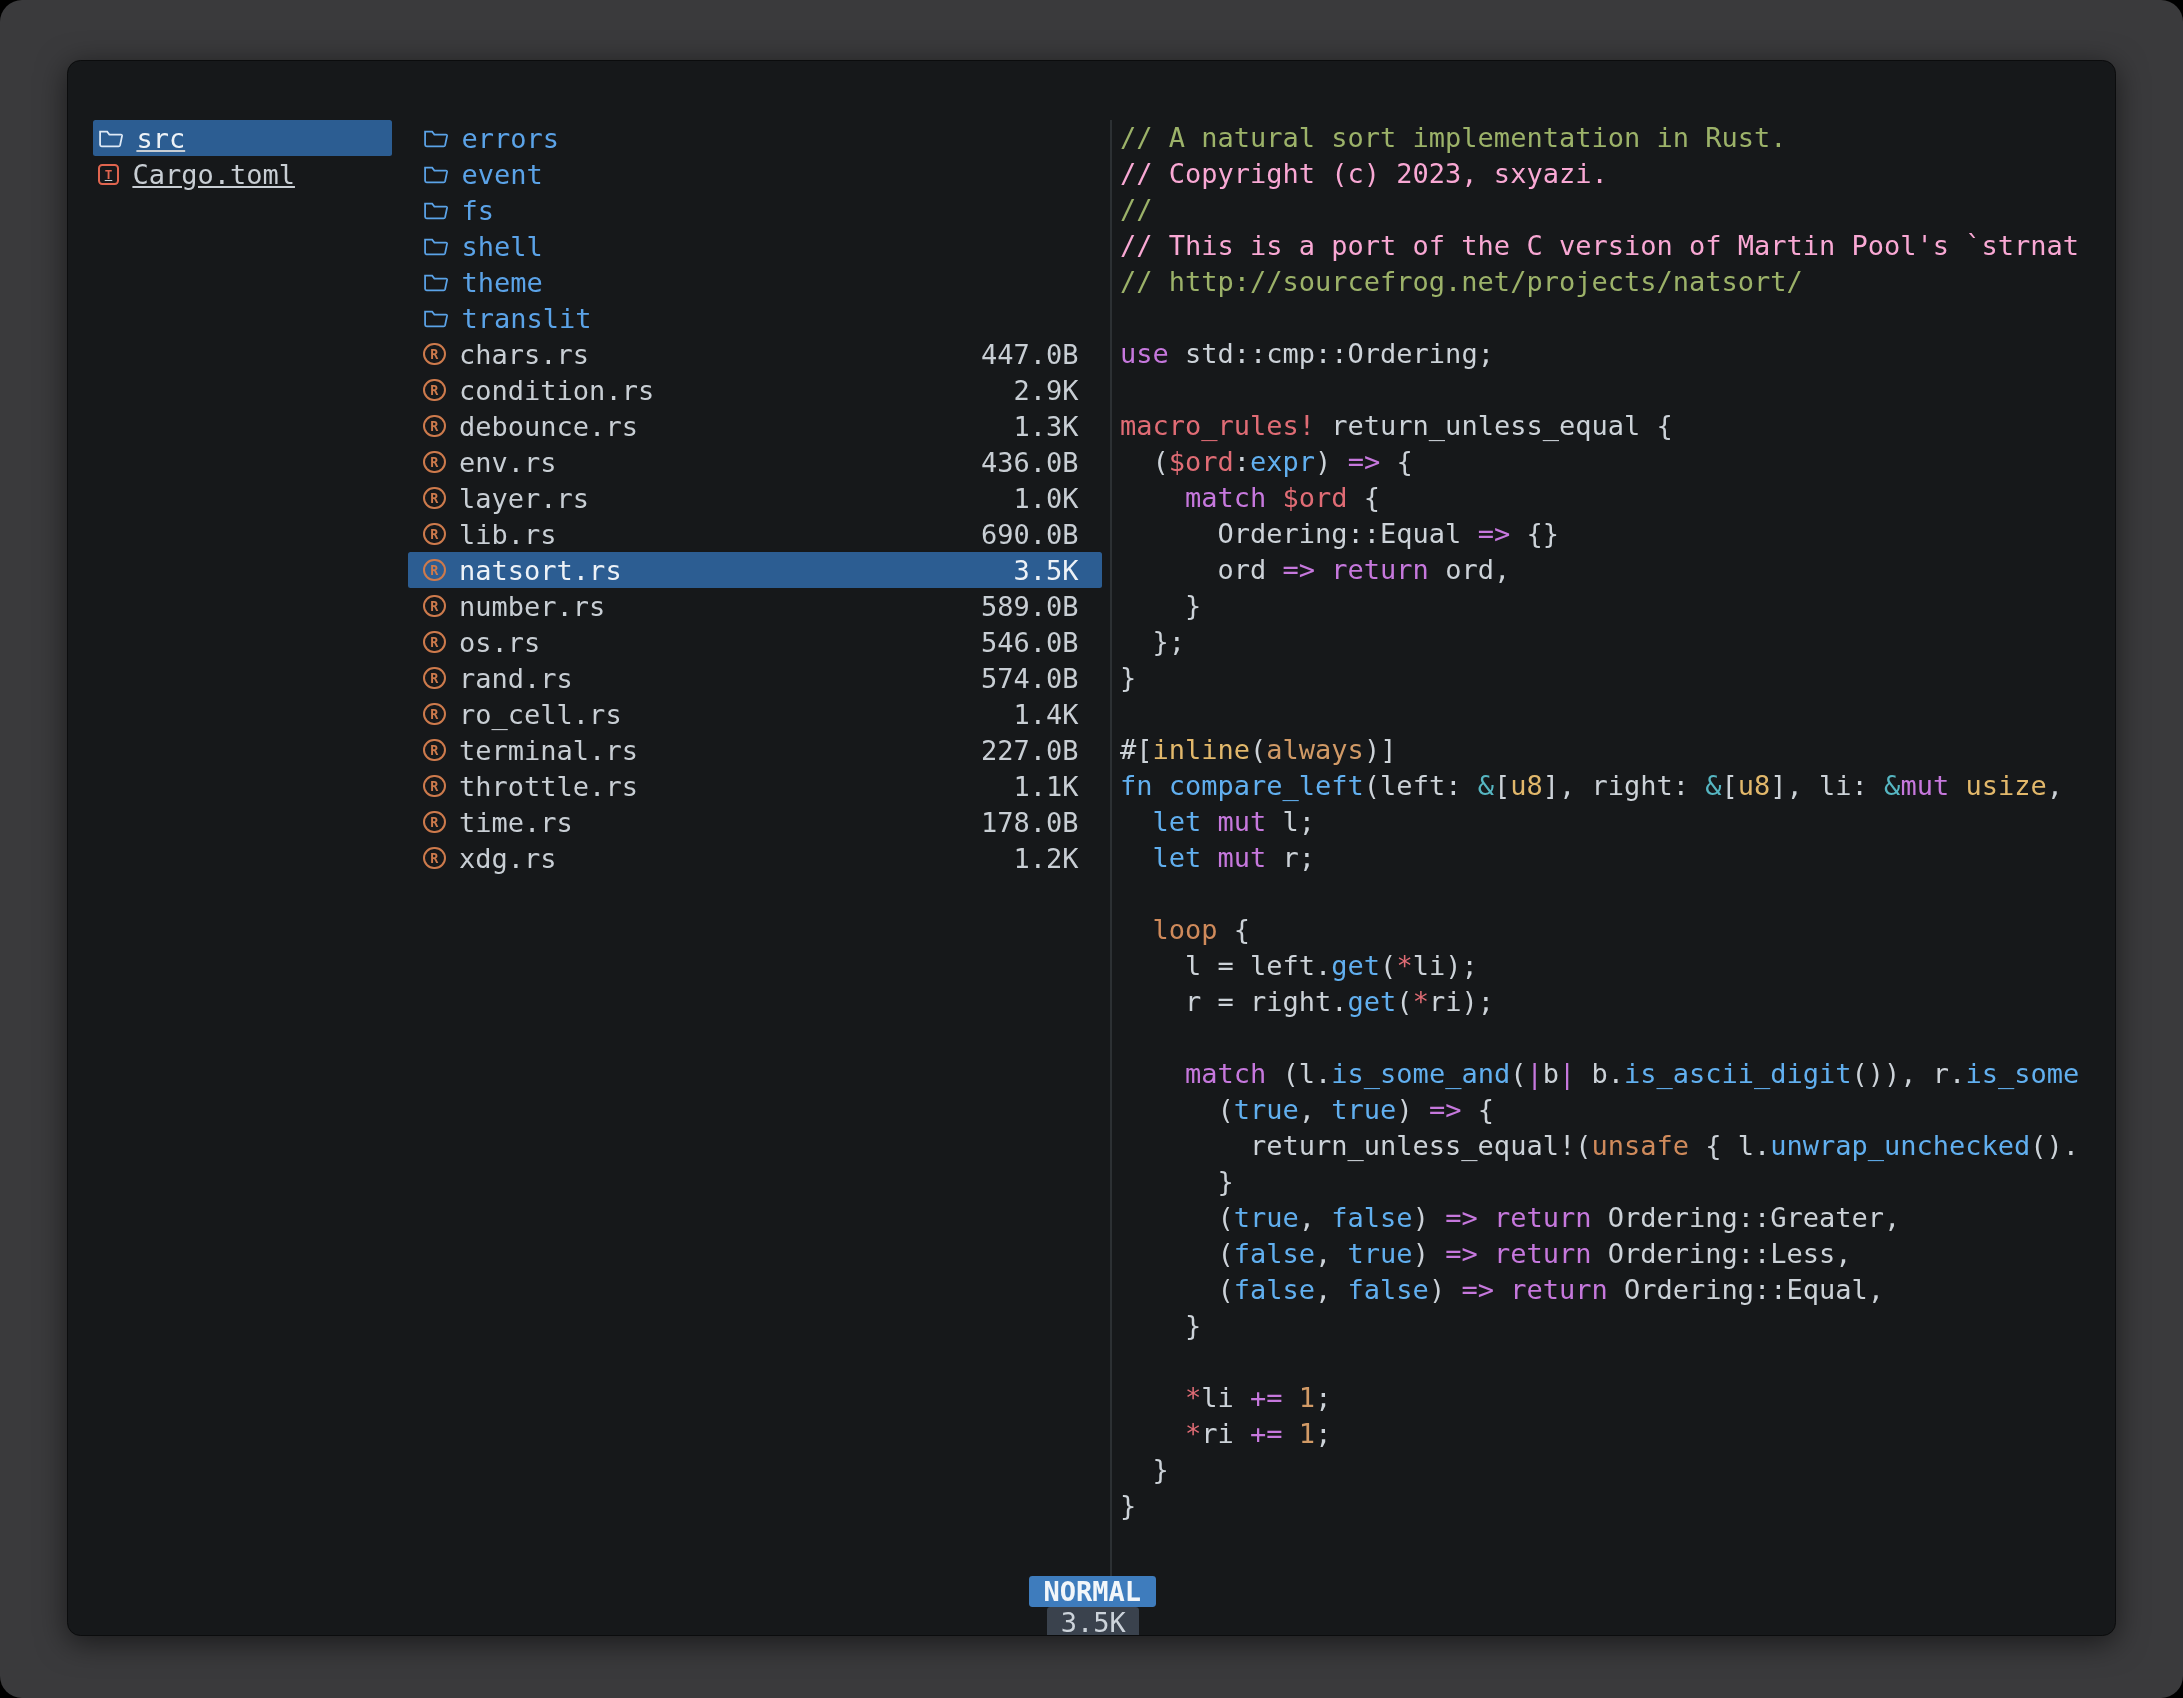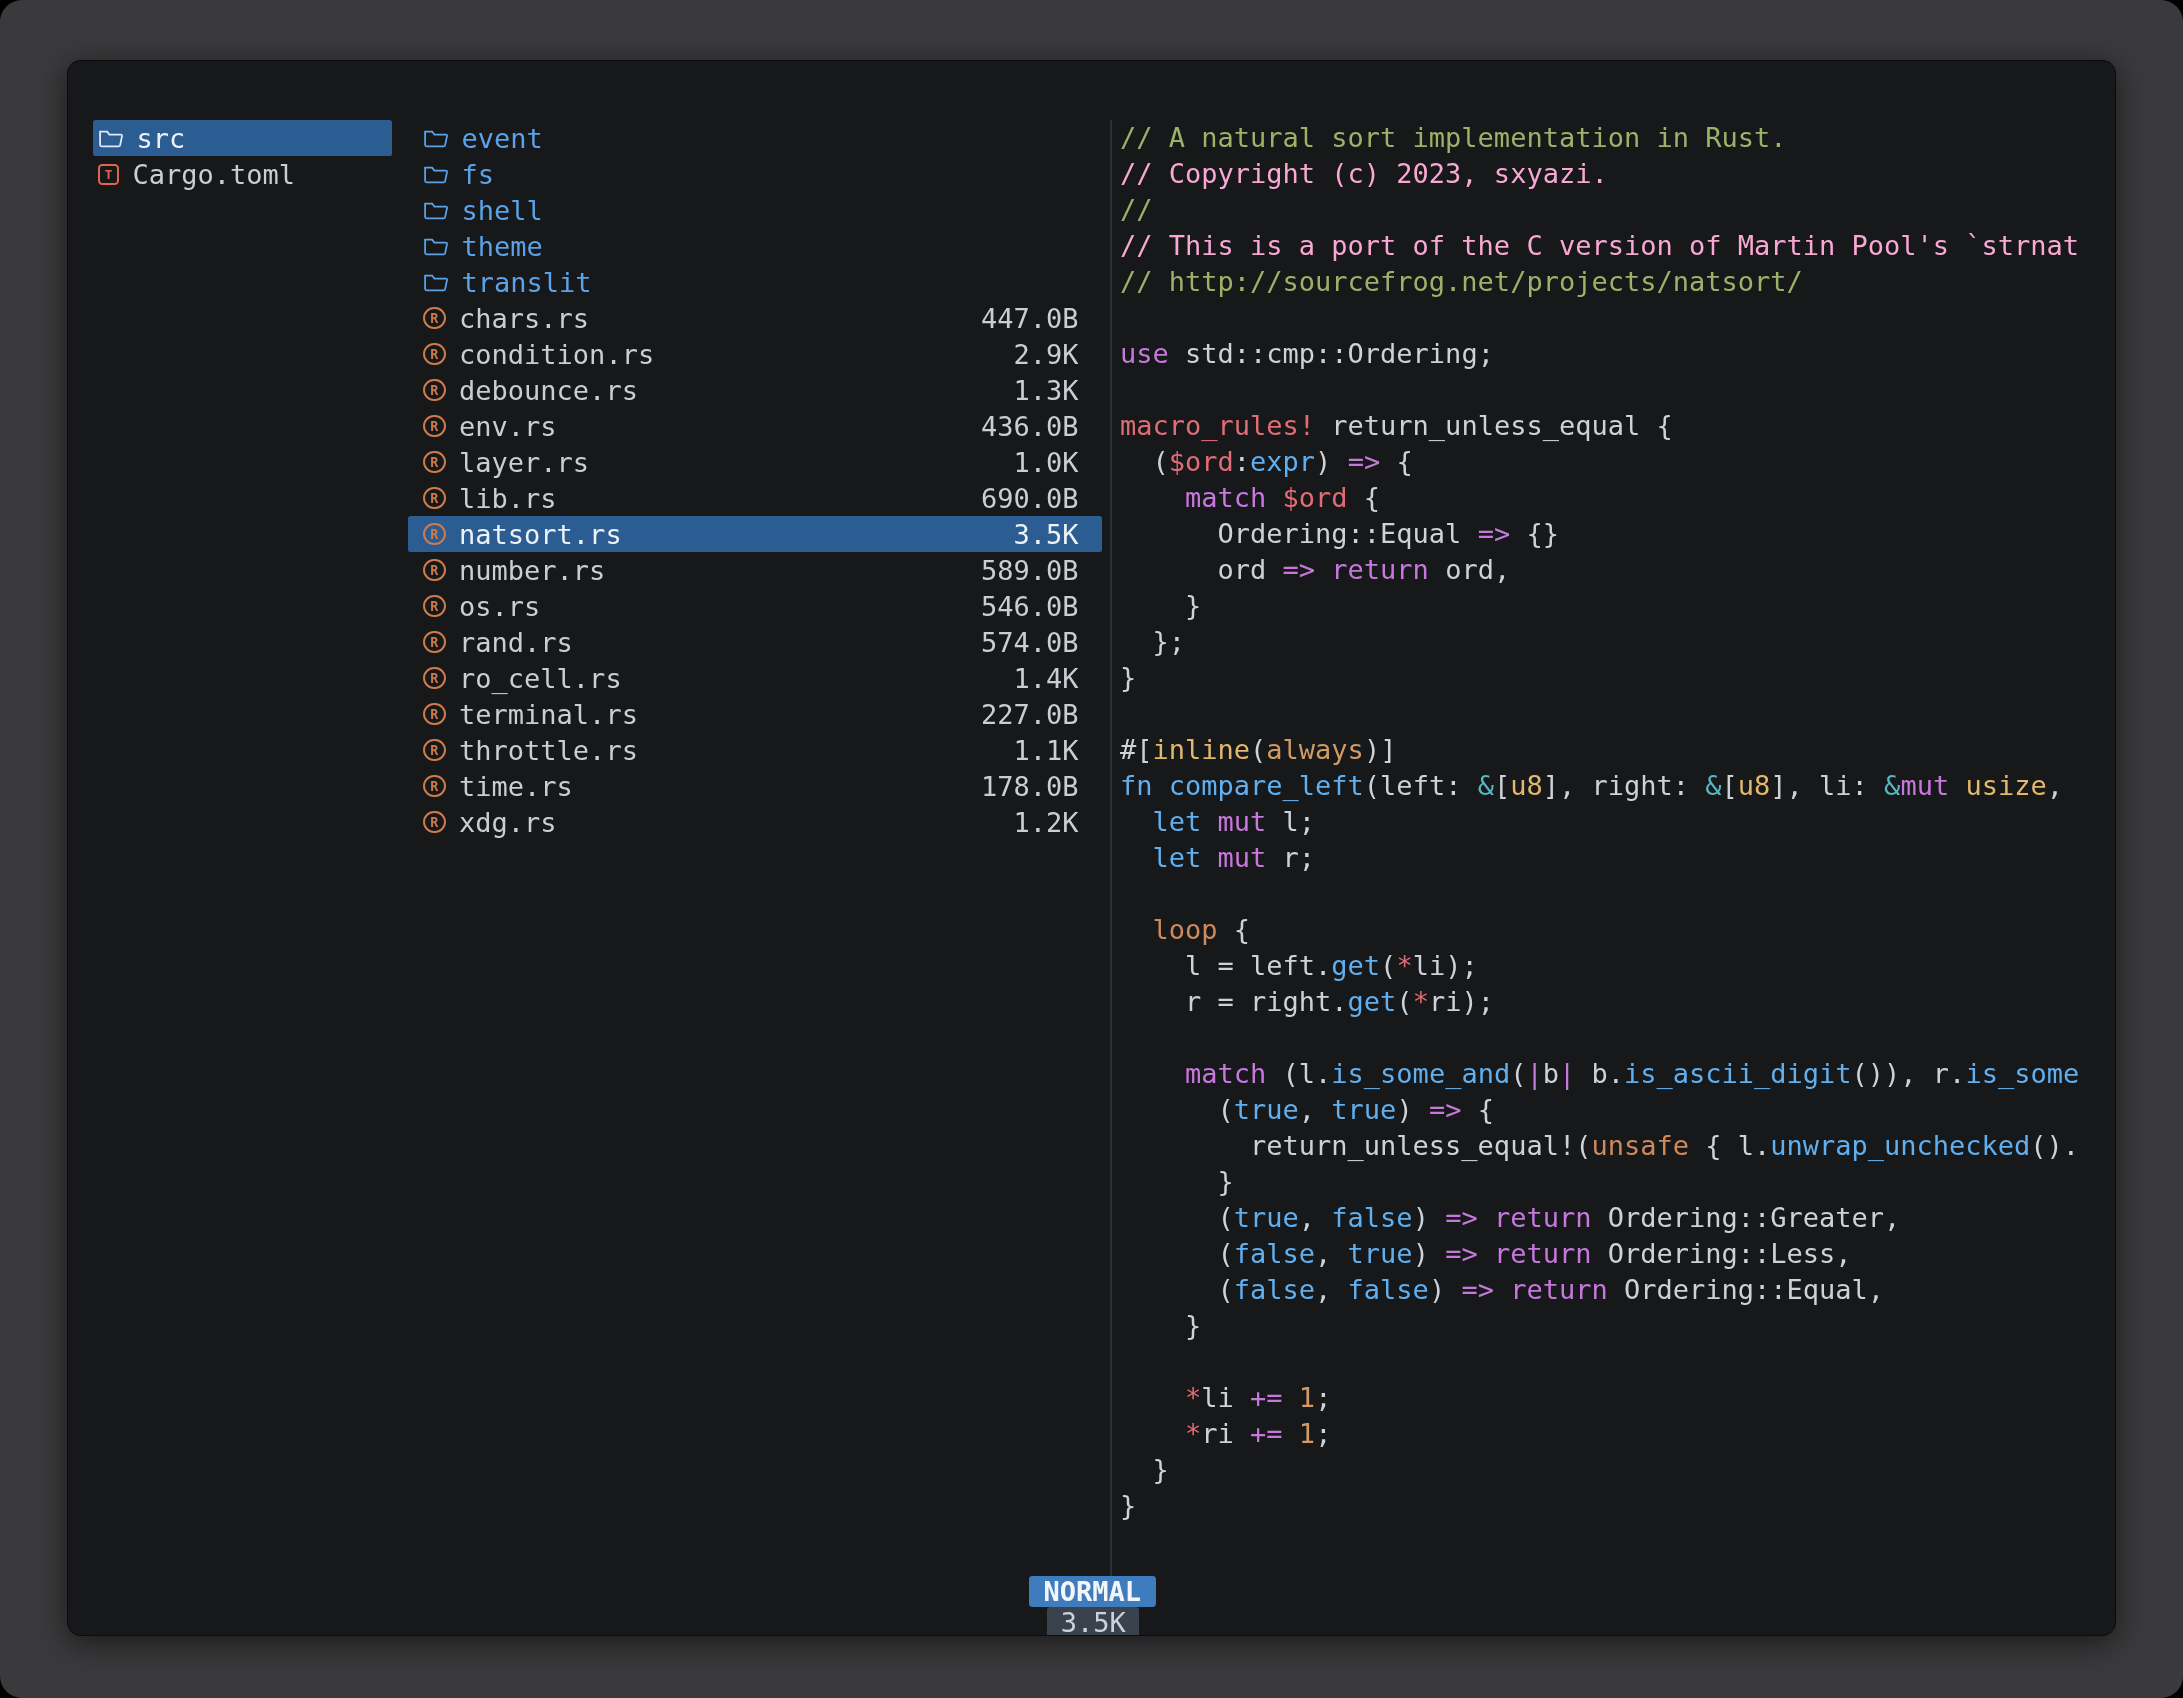--- a/index.html
+++ b/index.html
@@ -8,21 +8,21 @@
 
   .screen { position:relative; width:2183px; height:1698px; background:#3a3a3c; border-radius:22px; overflow:hidden; }
 
   .window {
     position:absolute; left:67px; top:60px; width:2049px; height:1576px;
     background:#16181a; border-radius:13.4px; border:0.8px solid #0b0c0d;
     box-shadow:0 6.7px 30px rgba(0,0,0,.55); overflow:hidden;
   }
 
   .pane { position:absolute; top:59px; font-size:27px; color:#c8ced4; }
-  .pane.left   { left:25px;  width:299px; }
+  .pane.left   { left:25px;  width:299px;text-decoration:underline; }
   .pane.middle { left:340px; width:694px; }
   .pane.preview{ left:1052px; right:5px; bottom:90px; overflow:hidden; }
 
   .divider { position:absolute; left:1042px; top:59px; bottom:59px; width:1.7px; background:#2c3033; }
 
   
   .row { display:flex; align-items:center; height:36px; white-space:pre; border-radius:2.5px; }
   .pane.left .row { padding-left:5px; }
   .pane.middle .row { padding-left:15px; padding-right:23.5px; }
   .row.selected { background:#2c5d92; }
@@ -61,20 +61,23 @@
 <div class="screen">
   <div class="window">
 
     <div class="pane left" id="parent-pane">
         <div class="row selected"><span class="icon folder"><svg viewBox="0 0 24 20" width="25" height="21">
               <path d="M2 3.5h6.8l2.1 2.7H22a1.1 1.1 0 0 1 1.1 1.3L21.2 16.4a1.5 1.5 0 0 1-1.5 1.1H3.5A1.5 1.5 0 0 1 2 16Z" fill="none" stroke="currentColor" stroke-width="1.7"></path>
             </svg></span><span class="fname folder-name">src</span></div>
         <div class="row"><span class="icon toml">T</span><span class="fname">Cargo.toml</span></div>
       </div>
     <div class="pane middle" id="current-pane">
+        <div class="row"><span class="icon folder"><svg viewBox="0 0 24 20" width="25" height="21">
+              <path d="M2 3.5h6.8l2.1 2.7H22a1.1 1.1 0 0 1 1.1 1.3L21.2 16.4a1.5 1.5 0 0 1-1.5 1.1H3.5A1.5 1.5 0 0 1 2 16Z" fill="none" stroke="currentColor" stroke-width="1.7"></path>
+            </svg></span><span class="fname folder-name">errors</span></div>
         <div class="row"><span class="icon folder"><svg viewBox="0 0 24 20" width="25" height="21">
               <path d="M2 3.5h6.8l2.1 2.7H22a1.1 1.1 0 0 1 1.1 1.3L21.2 16.4a1.5 1.5 0 0 1-1.5 1.1H3.5A1.5 1.5 0 0 1 2 16Z" fill="none" stroke="currentColor" stroke-width="1.7"></path>
             </svg></span><span class="fname folder-name">event</span></div>
         <div class="row"><span class="icon folder"><svg viewBox="0 0 24 20" width="25" height="21">
               <path d="M2 3.5h6.8l2.1 2.7H22a1.1 1.1 0 0 1 1.1 1.3L21.2 16.4a1.5 1.5 0 0 1-1.5 1.1H3.5A1.5 1.5 0 0 1 2 16Z" fill="none" stroke="currentColor" stroke-width="1.7"></path>
             </svg></span><span class="fname folder-name">fs</span></div>
         <div class="row"><span class="icon folder"><svg viewBox="0 0 24 20" width="25" height="21">
               <path d="M2 3.5h6.8l2.1 2.7H22a1.1 1.1 0 0 1 1.1 1.3L21.2 16.4a1.5 1.5 0 0 1-1.5 1.1H3.5A1.5 1.5 0 0 1 2 16Z" fill="none" stroke="currentColor" stroke-width="1.7"></path>
             </svg></span><span class="fname folder-name">shell</span></div>
         <div class="row"><span class="icon folder"><svg viewBox="0 0 24 20" width="25" height="21">

